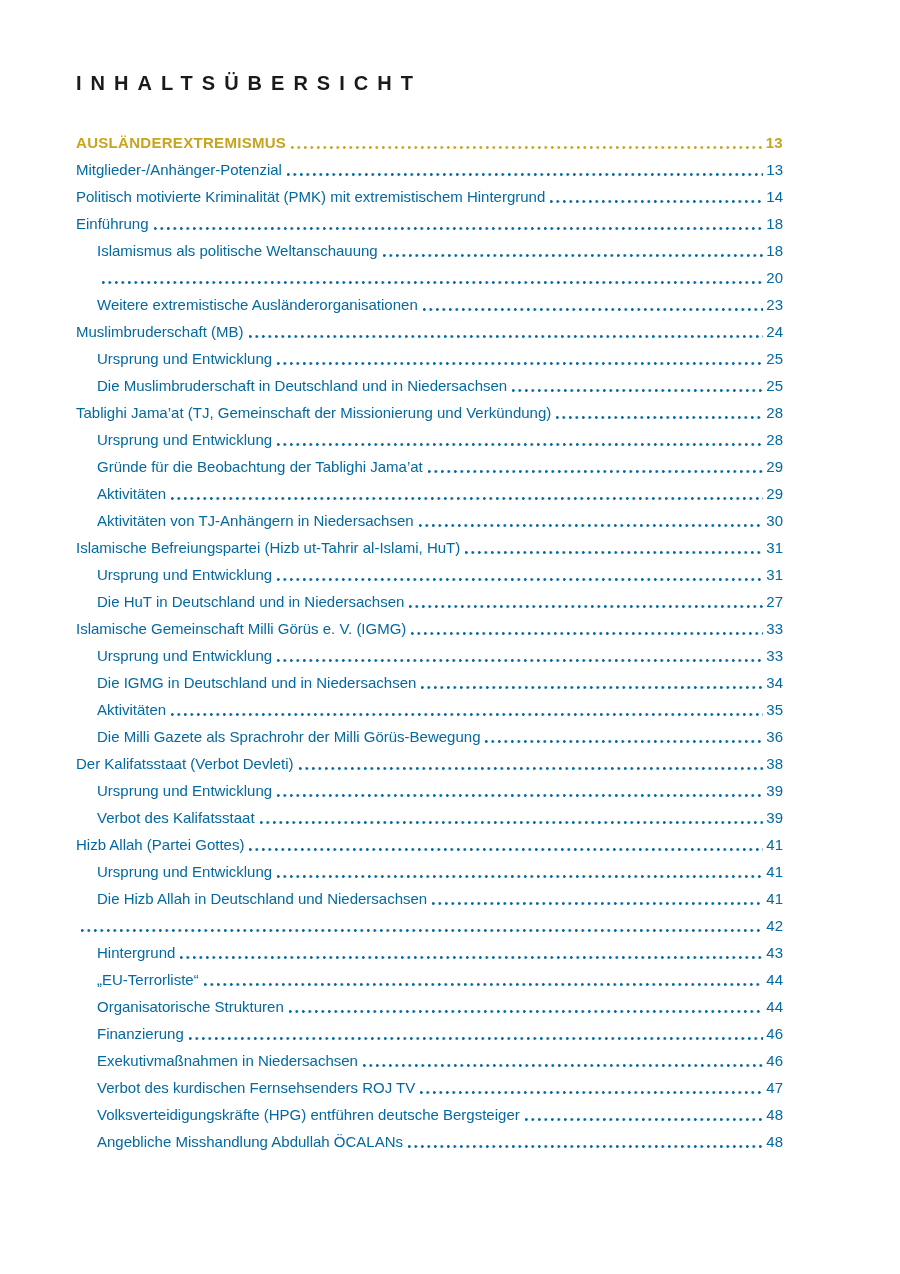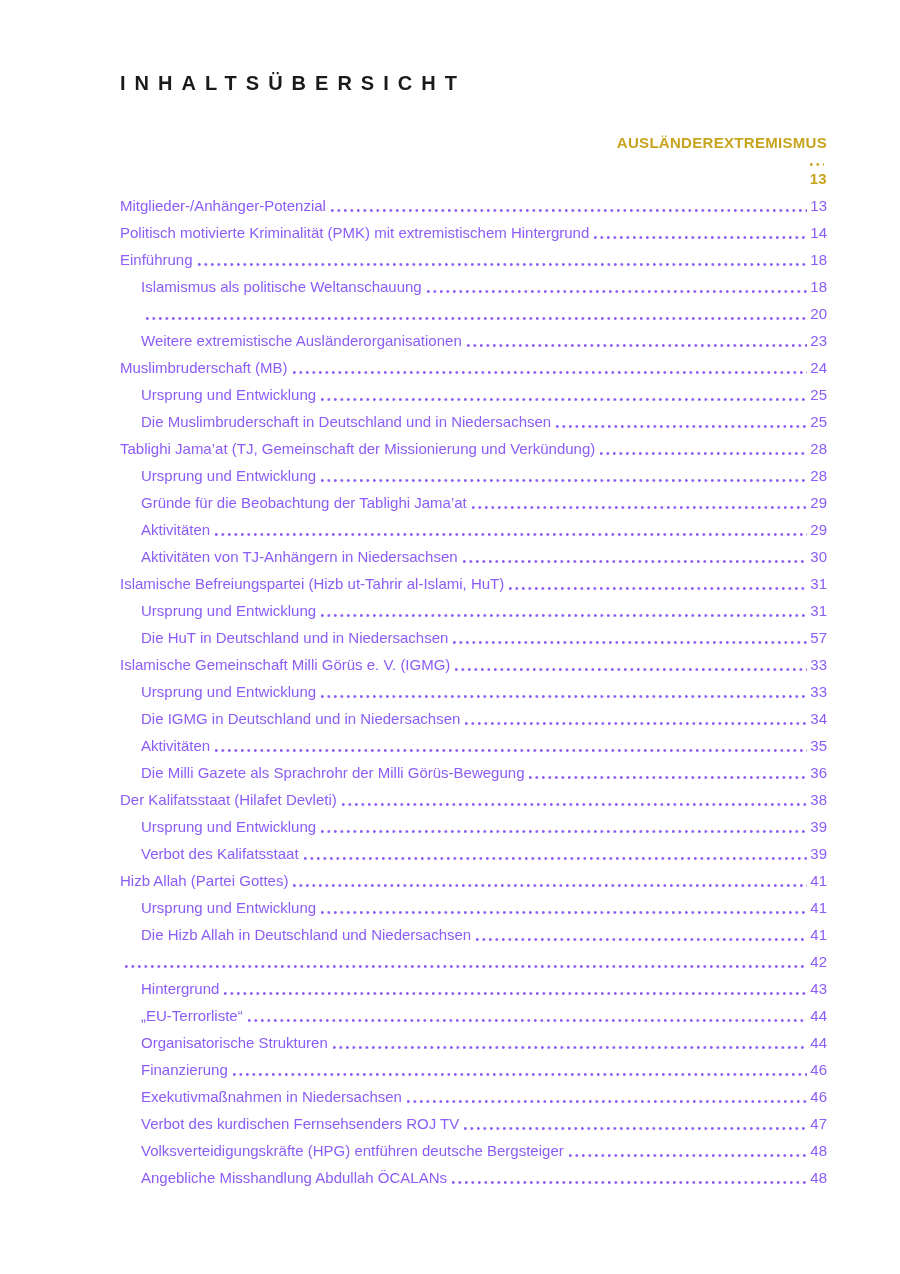--- a/index.html
+++ b/index.html
@@ -11,48 +11,47 @@
     width: 900px;
     height: 1274px;
     font-family: "Liberation Sans", "DejaVu Sans", sans-serif;
     color: #1c1c1c;
     overflow: hidden;
   }
   .page {
     box-sizing: border-box;
     width: 900px;
     height: 1244px;
-    padding: 72px 113px 0 120px;
+    padding: 72px 113px 0 76px;
   }
   .doc-title {
     margin: 0 0 38px 0;
     font-size: 20px;
     font-weight: 700;
     letter-spacing: 9px;
     color: #1a1a1a;
   }
   .toc-list {
     width: 707px;
   }
   .toc-row {
     display: flex;
     align-items: flex-end;
     font-size: 15px;
     line-height: 19px;
     margin-bottom: 8px;
-    color: #8b5cf6;
+    color: #0369a1;
   }
   .toc-row.level-1 {
     padding-left: 21px;
   }
   .toc-row.section {
     color: var(--accent, #C8A41E);
     font-weight: 700;
     letter-spacing: 0.3px;
-    flex-direction: column;
   }
   .toc-label {
     flex: 0 1 auto;
     white-space: pre-line;
   }
   .dot-leader {
     flex: 1 1 14px;
     min-width: 14px;
     height: 3px;
     margin: 0 3px 3px 5px;
@@ -153,21 +152,21 @@
     <span class="toc-page">31</span>
   </div>
       <div class="toc-row level-1">
     <span class="toc-label">Ursprung und Entwicklung</span>
     <span class="dot-leader"></span>
     <span class="toc-page">31</span>
   </div>
       <div class="toc-row level-1">
     <span class="toc-label">Die HuT in Deutschland und in Niedersachsen</span>
     <span class="dot-leader"></span>
-    <span class="toc-page">57</span>
+    <span class="toc-page">27</span>
   </div>
       <div class="toc-row level-0">
     <span class="toc-label">Islamische Gemeinschaft Milli Görüs e. V. (IGMG)</span>
     <span class="dot-leader"></span>
     <span class="toc-page">33</span>
   </div>
       <div class="toc-row level-1">
     <span class="toc-label">Ursprung und Entwicklung</span>
     <span class="dot-leader"></span>
     <span class="toc-page">33</span>
@@ -181,21 +180,21 @@
     <span class="toc-label">Aktivitäten</span>
     <span class="dot-leader"></span>
     <span class="toc-page">35</span>
   </div>
       <div class="toc-row level-1">
     <span class="toc-label">Die Milli Gazete als Sprachrohr der Milli Görüs-Bewegung</span>
     <span class="dot-leader"></span>
     <span class="toc-page">36</span>
   </div>
       <div class="toc-row level-0">
-    <span class="toc-label">Der Kalifatsstaat (Hilafet Devleti)</span>
+    <span class="toc-label">Der Kalifatsstaat (Verbot Devleti)</span>
     <span class="dot-leader"></span>
     <span class="toc-page">38</span>
   </div>
       <div class="toc-row level-1">
     <span class="toc-label">Ursprung und Entwicklung</span>
     <span class="dot-leader"></span>
     <span class="toc-page">39</span>
   </div>
       <div class="toc-row level-1">
     <span class="toc-label">Verbot des Kalifatsstaat</span>

